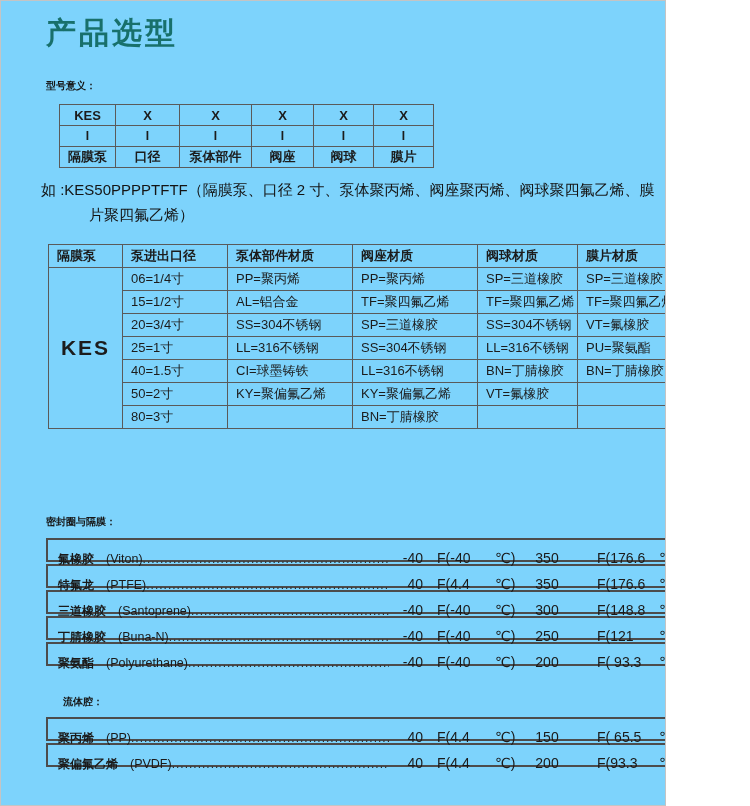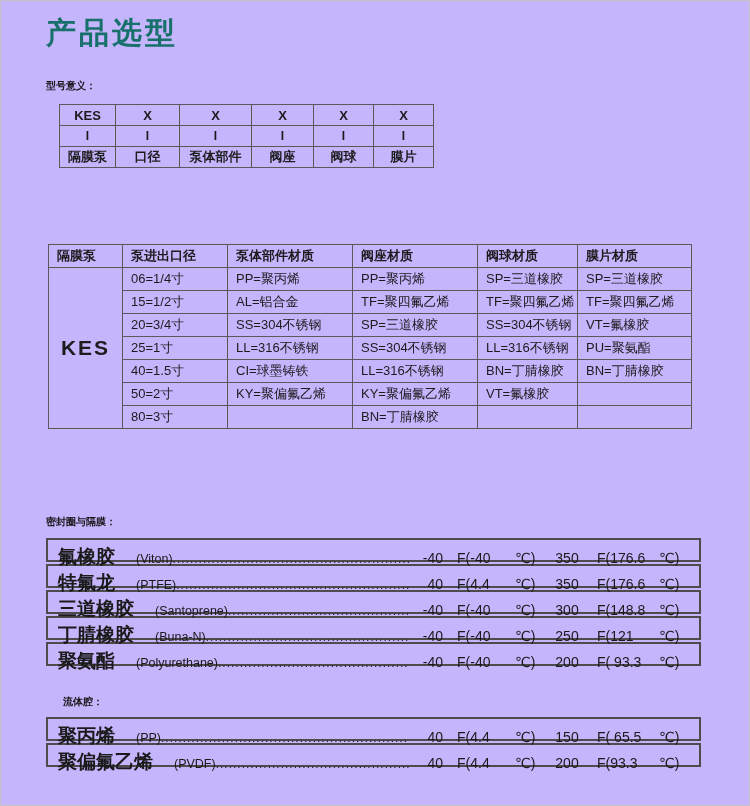--- a/index.html
+++ b/index.html
@@ -1,18 +1,18 @@
 <!DOCTYPE html>
 <html><head>
 <meta charset="utf-8">
 <style>
   * { box-sizing: border-box; margin: 0; padding: 0; }
   html,body { background:#fff; }
   body { font-family: "Liberation Sans", "DejaVu Sans", sans-serif; color:#1a1a1a; }
-  .page { position:relative; width:750px; height:806px; background:#c4b5fd;
+  .page { position:relative; width:666px; height:806px; background:#7dd3fc;
           border:1px solid #c4c4c4; overflow:hidden; }
 
   .h-title { position:absolute; font-size:30px; font-weight:bold; color:#18706b;
              letter-spacing:3px; }
   .sub-label { position:absolute; font-size:10px; font-weight:600; color:#161616; }
 
   
   table.model { position:absolute; top:103px; left:58px; width:374px;
                 border-collapse:collapse; table-layout:fixed; }
   table.model td { border:1.5px solid #5a5a5a; text-align:center; height:21px;
@@ -30,30 +30,30 @@
               font-weight:400; color:#1c1c1c; text-align:left; padding:2px 0 2px 8px;
               height:23px; white-space:nowrap; overflow:hidden; }
   table.sel th { font-weight:600; }
   table.sel td.series { text-align:center; font-size:21px; letter-spacing:2px;
               font-weight:bold; padding-left:0; }
 
   
   .mat-table { position:absolute; width:655px; }
   .mat-row { display:flex; align-items:baseline; border:2px solid #4c4c4c;
              height:24px; margin-bottom:2px; padding:2px 12px 0 10px; }
-  .mat-row .mname { font-size:19px; font-weight:600; white-space:nowrap;font-family:Liberation Mono, monospace; }
-  .mat-row .men   { font-size:12.5px; margin-left:21px; white-space:nowrap; }
+  .mat-row .mname { font-size:12px; font-weight:600; white-space:nowrap;font-family:Liberation Mono, monospace; }
+  .mat-row .men   { font-size:12.5px; margin-left:12px; white-space:nowrap; }
   .mat-row .dots  { flex:1; min-width:0; overflow:hidden; white-space:nowrap;
                     font-size:12px; letter-spacing:1px; color:#2a2a2a; }
   .mat-row .num   { font-size:14px; white-space:nowrap; }
   .mat-row .minf  { width:34px; text-align:right;margin-top:8px; }
   .mat-row .minc  { width:52px; margin-left:14px; }
   .mat-row .minu  { width:30px; margin-left:6px; }
   .mat-row .maxf  { width:36px; text-align:center; margin-left:4px; }
-  .mat-row .maxc  { width:62px; margin-left:12px; }
+  .mat-row .maxc  { width:62px; margin-left:32px; }
   .mat-row .maxu  { width:28px; }
 </style>
 </head>
 <body>
 
 <div class="page">
 
   <div class="h-title" style="top:12px; left:45px;">产品选型</div>
 
   <div class="sub-label" style="top:78px; left:45px;">型号意义：</div>
@@ -88,20 +88,24 @@
       <td>隔膜泵</td>
       <td>口径</td>
       <td>泵体部件</td>
       <td>阀座</td>
       <td>阀球</td>
       <td>膜片</td>
     </tr>
   </tbody>
     </table>
 
+  <div class="example">
+    <div>如 :KES50PPPPTFTF（隔膜泵、口径 2 寸、泵体聚丙烯、阀座聚丙烯、阀球聚四氟乙烯、膜</div>
+    <div class="l2">片聚四氟乙烯）</div>
+  </div>
 
   <table class="sel">
     <colgroup>
       <col style="width:74px">
         <col style="width:105px">
         <col style="width:125px">
       <col style="width:125px">
         <col style="width:100px">
         <col style="width:114px">
     </colgroup>

